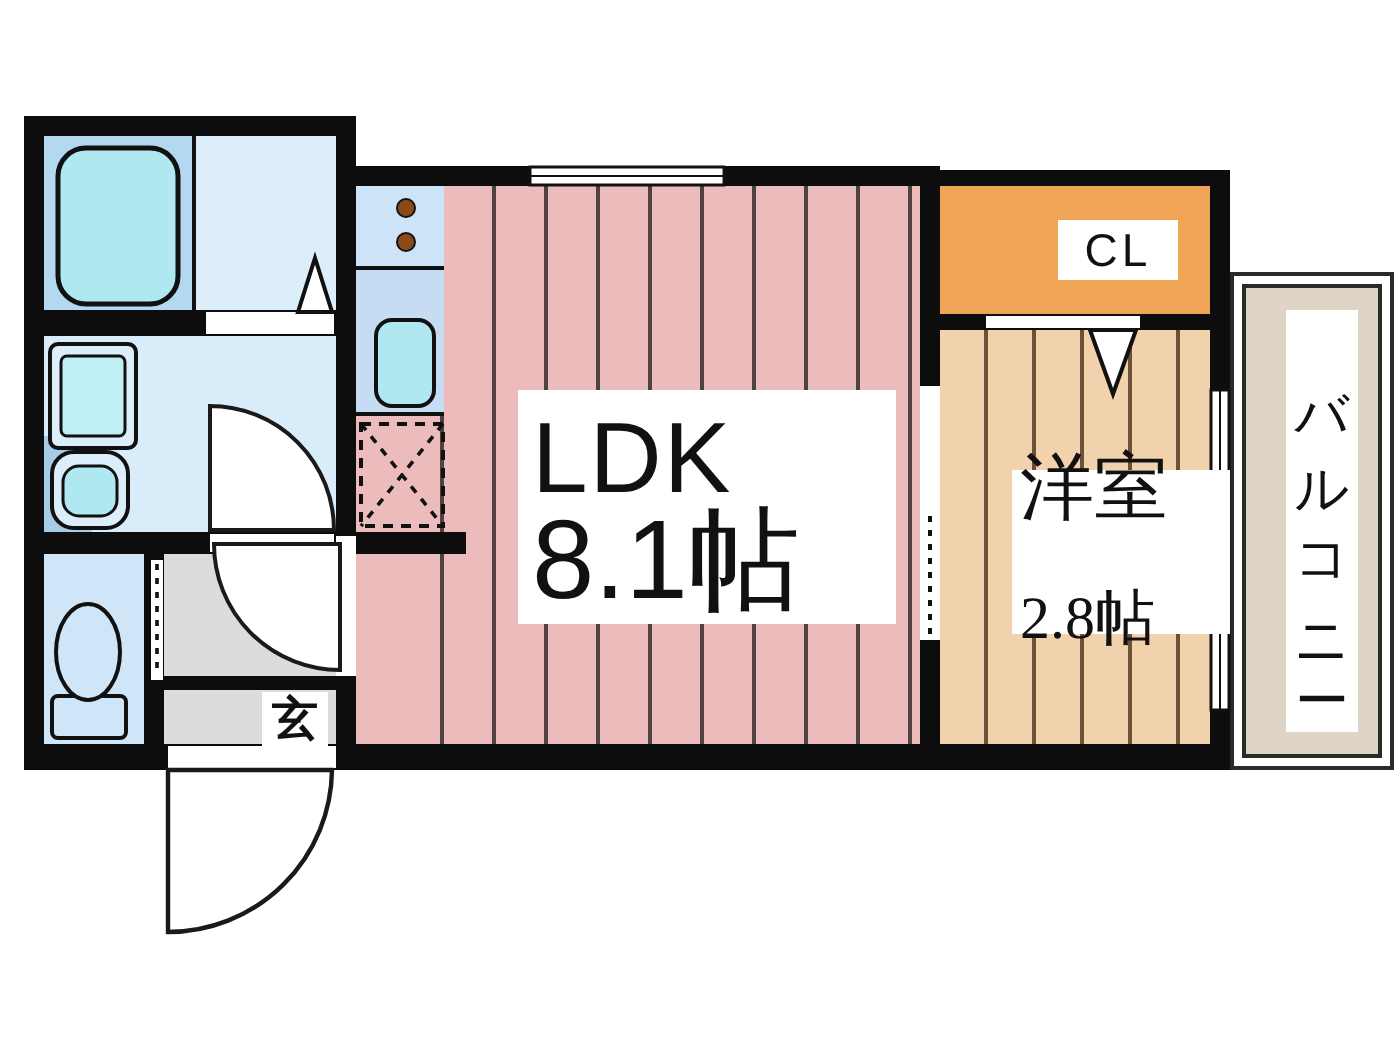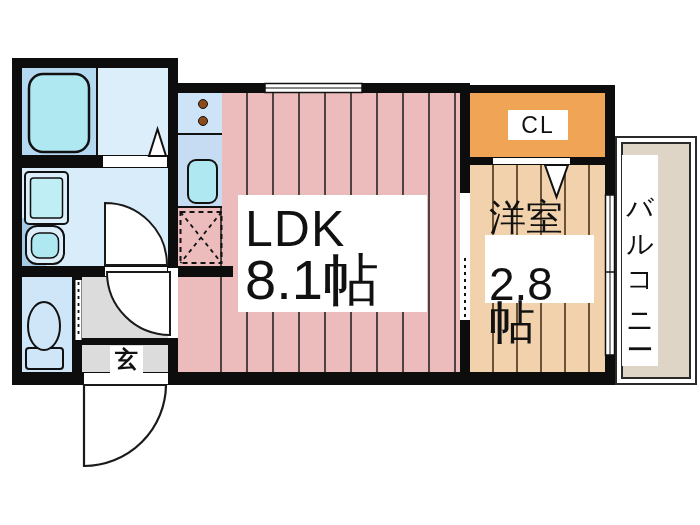--- a/index.html
+++ b/index.html
@@ -3,27 +3,27 @@
 <meta charset="utf-8">
 <style>
   html,body{margin:0;padding:0;background:#fff;}
   #canvas{position:relative;width:700px;height:525px;background:#ffffff;overflow:hidden;
           font-family:"Liberation Sans","DejaVu Sans",sans-serif;}
   .room{position:absolute;}
   .wall{position:absolute;background:#0d0d0d;z-index:20;}
   .opening{position:absolute;background:#ffffff;z-index:30;}
   svg.overlay{position:absolute;left:0;top:0;z-index:40;pointer-events:none;}
   .labelbox{position:absolute;background:#ffffff;color:#111;z-index:50;
-            display:flex;flex-direction:column;justify-content:center;}
+            display:flex;flex-direction:column;justify-content:center;margin-left:21px;}
   .lb-ldk{left:238px;top:195px;width:182px;height:117px;padding-left:7px;}
   .lb-ldk .l1{font-size:50px;line-height:52px;font-weight:500;letter-spacing:1px;}
   .lb-ldk .l2{font-size:56px;line-height:50px;font-weight:500;}
-  .lb-west{left:485px;top:235px;width:105px;height:68px;padding-left:4px;gap:28px;}
+  .lb-west{left:485px;top:235px;width:105px;height:82px;padding-left:4px;gap:28px;}
   .lb-west .l1{font-size:37px;line-height:39px;font-weight:500;}
-  .lb-west .l2{font-size:46px;line-height:38px;font-weight:500;}
+  .lb-west .l2{font-size:30px;line-height:38px;font-weight:500;font-family:Liberation Serif, serif;}
   .lb-cl{left:508px;top:110px;width:60px;height:30px;align-items:center;}
   .lb-cl .l1{font-size:23px;font-weight:500;letter-spacing:2px;}
   .lb-gen{left:110px;top:346px;width:33px;height:27px;align-items:center;}
   .lb-gen .l1{font-size:23px;font-weight:600;}
   .lb-bal{left:622px;top:155px;width:36px;height:211px;align-items:center;z-index:50;}
   .lb-bal .l1{writing-mode:vertical-rl;font-size:27px;font-weight:500;letter-spacing:9px;}
   
   .ldk-floor{left:178px;top:93px;width:282px;height:279px;background:#ecbcbc;}
   .ldk-stripes{position:absolute;inset:0;
      background:repeating-linear-gradient(to right,rgba(0,0,0,0) 0 24px,#4e4242 24px 26px);

